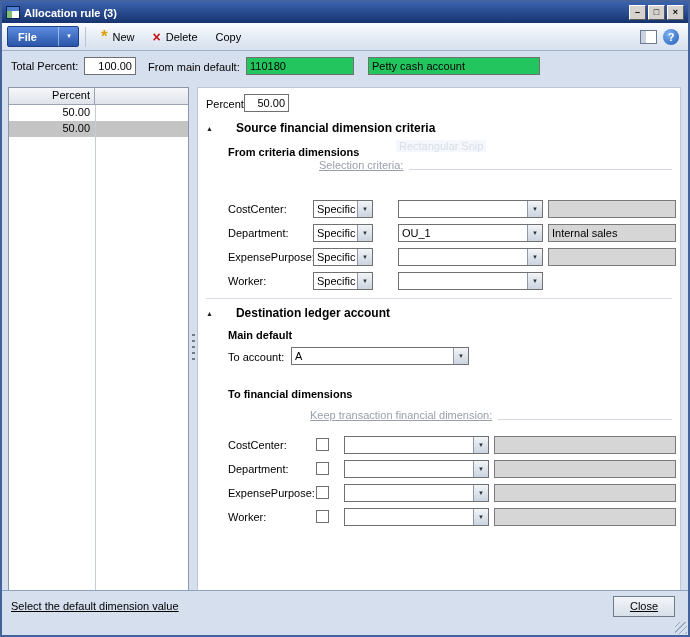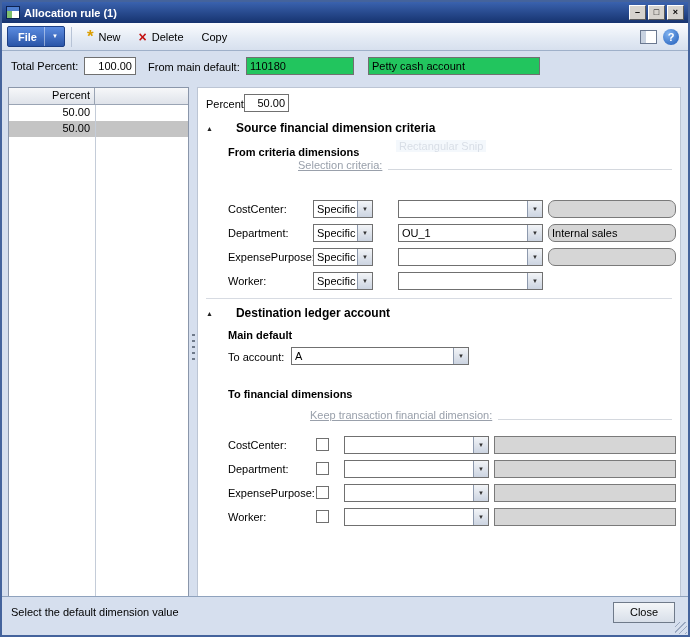--- a/index.html
+++ b/index.html
@@ -21,21 +21,21 @@
   .tb-buttons { margin-left:auto; display:flex; gap:2px; }
   .tb-btn { width:17px; height:15px; background:#d6d3ce;
             border:1px solid; border-color:#ffffff #5a5a5a #5a5a5a #ffffff;
             font-size:9px; line-height:12px; text-align:center; color:#000; font-weight:bold;
             cursor:default; }
 
   
   .toolbar { position:absolute; left:0; top:21px; right:0; height:28px;
              background:linear-gradient(to bottom,#fbfcfe,#e3eaf4 60%,#d7e0ee);
              border-bottom:1px solid #9fb0c9; display:flex; align-items:center; padding:0 5px; }
-  .file-btn { height:21px; display:flex; align-items:center; gap:0;
+  .file-btn { height:21px; display:flex; align-items:center; gap:14px;
               background:linear-gradient(to bottom,#5c8ce0,#2a55a8);
               border:1px solid #1c3f86; border-radius:2px; color:#fff; font-weight:bold;
               padding:0 0 0 10px; cursor:default; }
   .file-btn .file-arrow { font-size:6px; padding:0 6px 0 7px; margin-left:7px;
                           border-left:1px solid rgba(255,255,255,.45); line-height:19px; }
   .tb-sep { width:1px; height:20px; background:#b7c3d6; margin:0 6px; }
   .tool-item { display:flex; align-items:center; gap:5px; padding:0 9px; height:22px; cursor:default; }
   .icon-new { color:#dc9e00; font-size:17px; font-weight:bold; line-height:10px; }
   .icon-delete { color:#c41212; font-size:14px; font-weight:bold; line-height:12px; }
   .toolbar-right { margin-left:auto; display:flex; align-items:center; gap:6px; padding-right:4px; }
@@ -89,48 +89,48 @@
   .combo { position:absolute; top:0; height:18px; background:#fff; border:1px solid #707070;
            display:flex; align-items:stretch; }
   .combo .val { flex:1; padding:1px 3px; line-height:14px; overflow:hidden; white-space:nowrap; }
   .combo .dd { width:15px; background:linear-gradient(to bottom,#f2f4f7,#ccd4e1);
                border-left:1px solid #8d99ad; display:flex; align-items:center; justify-content:center;
                font-size:6px; color:#333; cursor:default; }
   .combo.mode  { left:115px; width:60px; }
   .combo.value { left:200px; width:145px; }
   .robox { position:absolute; top:0; height:18px; background:#d6d6d6; border:1px solid #7a7a7a;
            padding:1px 3px; line-height:14px; overflow:hidden; white-space:nowrap; }
-  .robox.src { left:350px; width:128px;border-radius:7px; }
+  .robox.src { left:350px; width:128px; }
   .checkbox { position:absolute; left:118px; top:2px; width:13px; height:13px;
               background:#fff; border:1px solid #707070; }
   .combo.dest { left:146px; width:145px; }
   .robox.dest { left:296px; width:182px; }
   .combo.toacct { left:93px; width:178px; }
 
   .artifact { position:absolute; left:198px; top:52px; color:#a9b6c8; opacity:.45;
               background:rgba(210,225,245,.5); padding:0 3px; white-space:nowrap; }
 
   
-  .statusbar { position:absolute; left:0; right:0; bottom:8px; height:31px;
+  .statusbar { position:absolute; left:0; right:0; bottom:14px; height:31px;
                background:#d6dfee; border-top:1px solid #8fa2bd;
-               display:flex; align-items:center; padding:4px 9px; }
+               display:flex; align-items:center; padding:4px 9px;text-decoration:underline; }
   .close-btn { margin-left:auto; width:62px; height:21px; text-align:center; line-height:19px;
                background:linear-gradient(to bottom,#f4f6f9,#d8dfe9); border:1px solid #6f7a8a;
                cursor:default; margin-right:4px; }
   .grip { position:absolute; right:1px; bottom:1px; width:12px; height:12px;
           background:repeating-linear-gradient(135deg,rgba(0,0,0,0) 0,rgba(0,0,0,0) 3px,#9aa8c0 3px,#9aa8c0 4px); }
 </style>
 </head>
 <body>
 
 <div class="window">
 
   <div class="titlebar">
     <div class="app-icon"></div>
-    <span class="title-text">Allocation rule (1)</span>
+    <span class="title-text">Allocation rule (3)</span>
     <div class="tb-buttons">
       <div class="tb-btn">–</div>
       <div class="tb-btn">□</div>
       <div class="tb-btn">×</div>
     </div>
   </div>
 
   <div class="toolbar">
     <div class="file-btn">
       <span>File</span>
@@ -185,21 +185,21 @@
       <span class="val" style="text-align:right;">50.00</span>
     </div>
 
     <div class="section-hdr" style="top:33px;">
       <span class="tri">▲</span>
       <span>Source financial dimension criteria</span>
     </div>
     <span class="m-bold" style="left:30px;top:58px;">From criteria dimensions</span>
     <span class="artifact">Rectangular Snip</span>
 
-    <div class="crit" style="left:100px;top:68px;right:8px;">
+    <div class="crit" style="left:121px;top:68px;right:8px;">
       <span class="lbl-gray">Selection criteria:</span>
       <span class="line"></span>
     </div>
 
     <div class="dim-row" style="top:112px;">
       <span class="row-label">CostCenter:</span>
       <div class="combo mode">
         <span class="val">Specific</span>
         <span class="dd">▼</span>
       </div>

